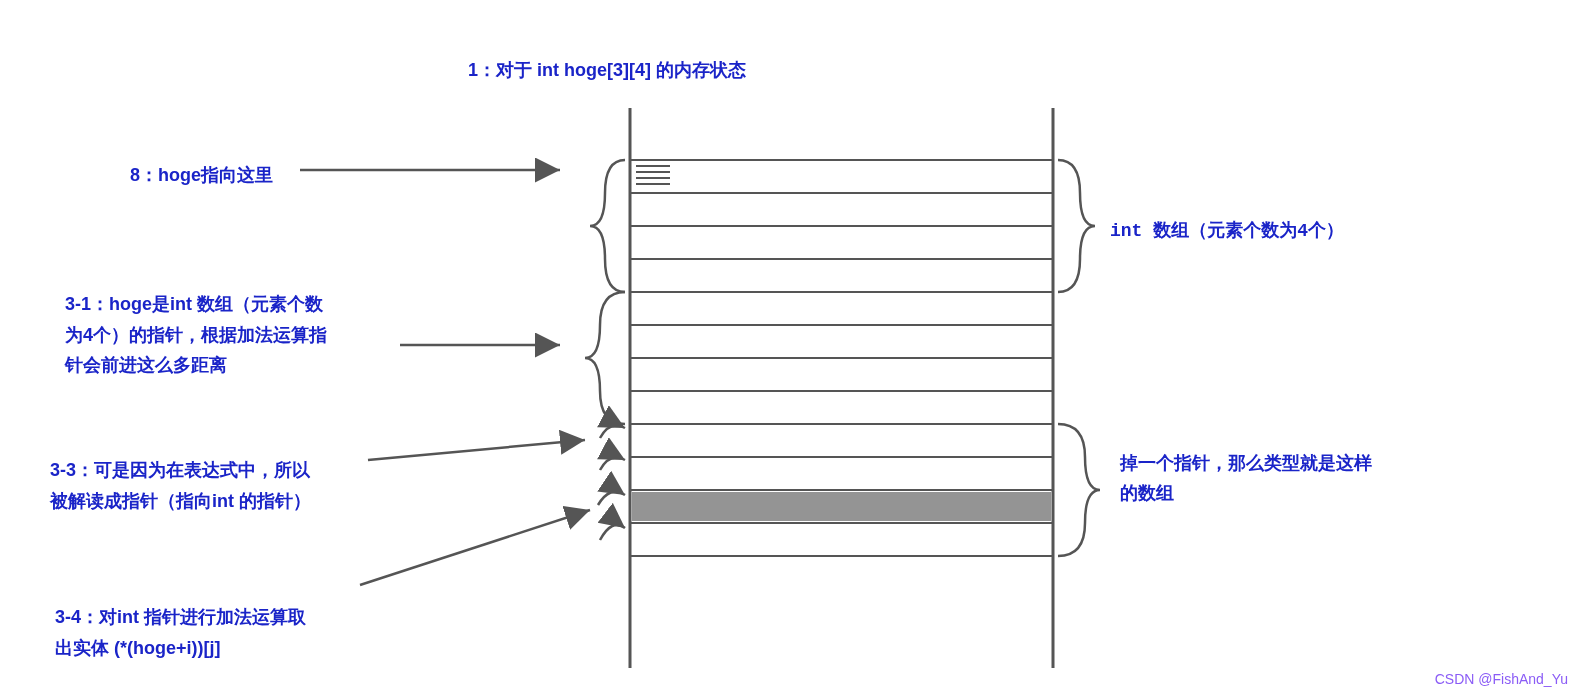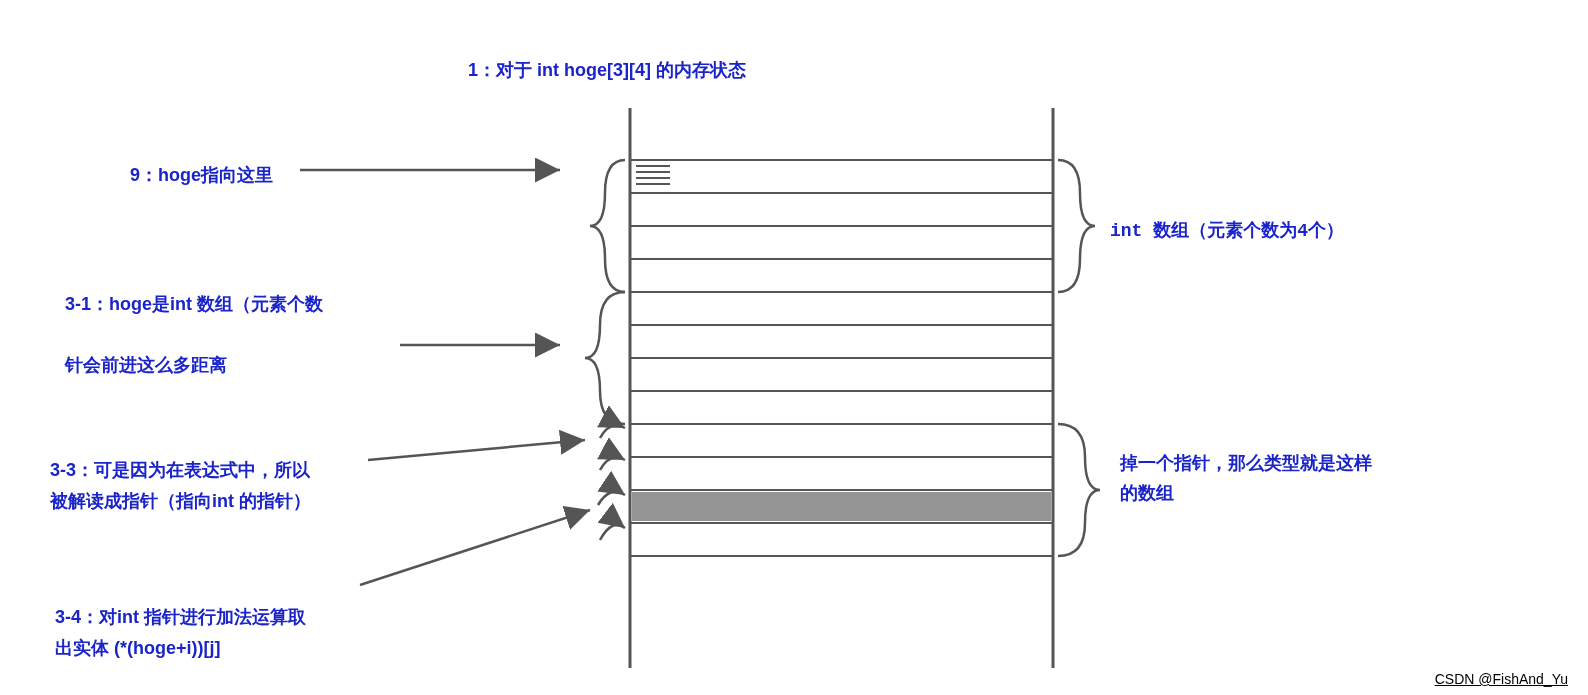--- a/index.html
+++ b/index.html
@@ -14,37 +14,36 @@
     position: absolute;
     color: #1a24c8;
     font-weight: bold;
     font-size: 18px;
     line-height: 1.7;
   }
   .watermark {
     position: absolute;
     right: 20px;
     bottom: 8px;
-    color: #000000;
+    color: #8b5cf6;
     font-size: 14px;
     font-family: Arial, sans-serif;
-    text-decoration: underline;
   }
   svg { position: absolute; top: 0; left: 0; }
 </style>
 </head>
 <body>
 
 <div class="label" style="left:420px; top:55px;margin-left:48px;">1：对于 int hoge[3][4] 的内存状态</div>
 
-<div class="label" style="left:130px; top:160px;">9：hoge指向这里</div>
+<div class="label" style="left:130px; top:160px;">8：hoge指向这里</div>
 
 <div class="label" style="left:65px; top:289px; width:340px;">
   <span>3-1：hoge是int 数组（元素个数</span><br>
-  <br>
+  <span>为4个）的指针，根据加法运算指</span><br>
   <span>针会前进这么多距离</span>
 </div>
 
 <div class="label" style="left:50px; top:455px; width:340px;">
   <span>3-3：可是因为在表达式中，所以</span><br>
   <span>被解读成指针（指向int 的指针）</span>
 </div>
 
 <div class="label" style="left:55px; top:590px; width:340px;margin-top:12px;">
   <span>3-4：对int 指针进行加法运算取</span><br>

